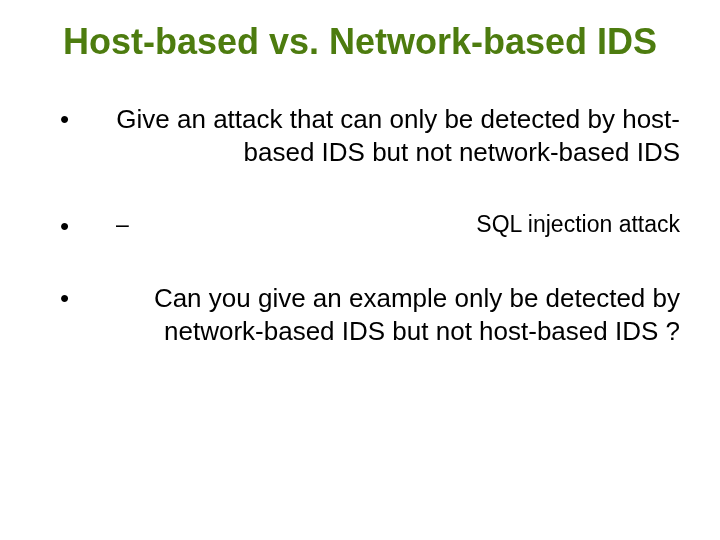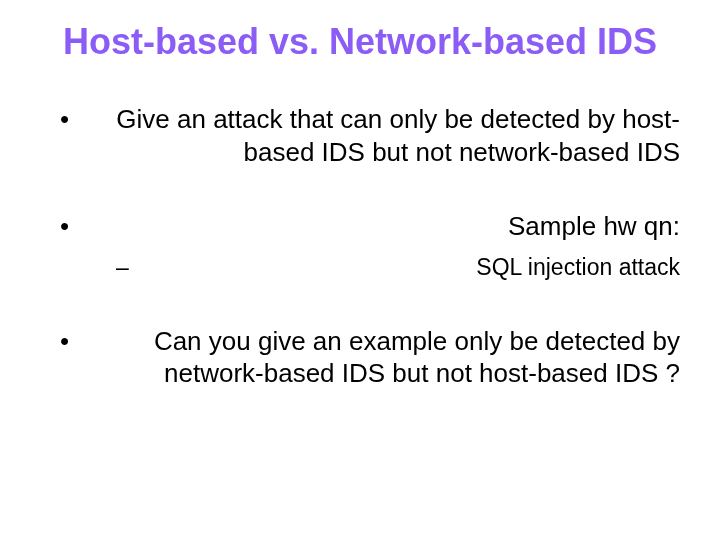--- a/index.html
+++ b/index.html
@@ -11,21 +11,21 @@
     font-family: "Comic Sans MS", "Comic Sans", cursive, sans-serif;
     color: #000000;
   }
   .slide {
     box-sizing: border-box;
     width: 720px;
     height: 540px;
     padding: 20px 30px 30px 30px;
   }
   .title {
-    color: #8b5cf6;
+    color: #4d7c0f;
     font-size: 36px;
     font-weight: bold;
     text-align: center;
     margin: 0 0 40px 0;
     line-height: 1.2;
   }
   ul.top {
     list-style: none;
     padding: 0;
     margin: 0 10px 0 30px;
@@ -66,21 +66,20 @@
 </head>
 <body>
 
 <div class="slide">
   <h1 class="title">Host-based vs. Network-based IDS</h1>
   <ul class="top">
     <li>
       <span>Give an attack that can only be detected by host-based IDS but not network-based IDS</span>
     </li>
     <li>
-      <span>Sample hw qn:</span>
       <ul class="sub">
         <li>
           <span>SQL injection attack</span>
         </li>
       </ul>
     </li>
     <li>
       <span>Can you give an example only be detected by network-based IDS but not host-based IDS ?</span>
     </li>
   </ul>

